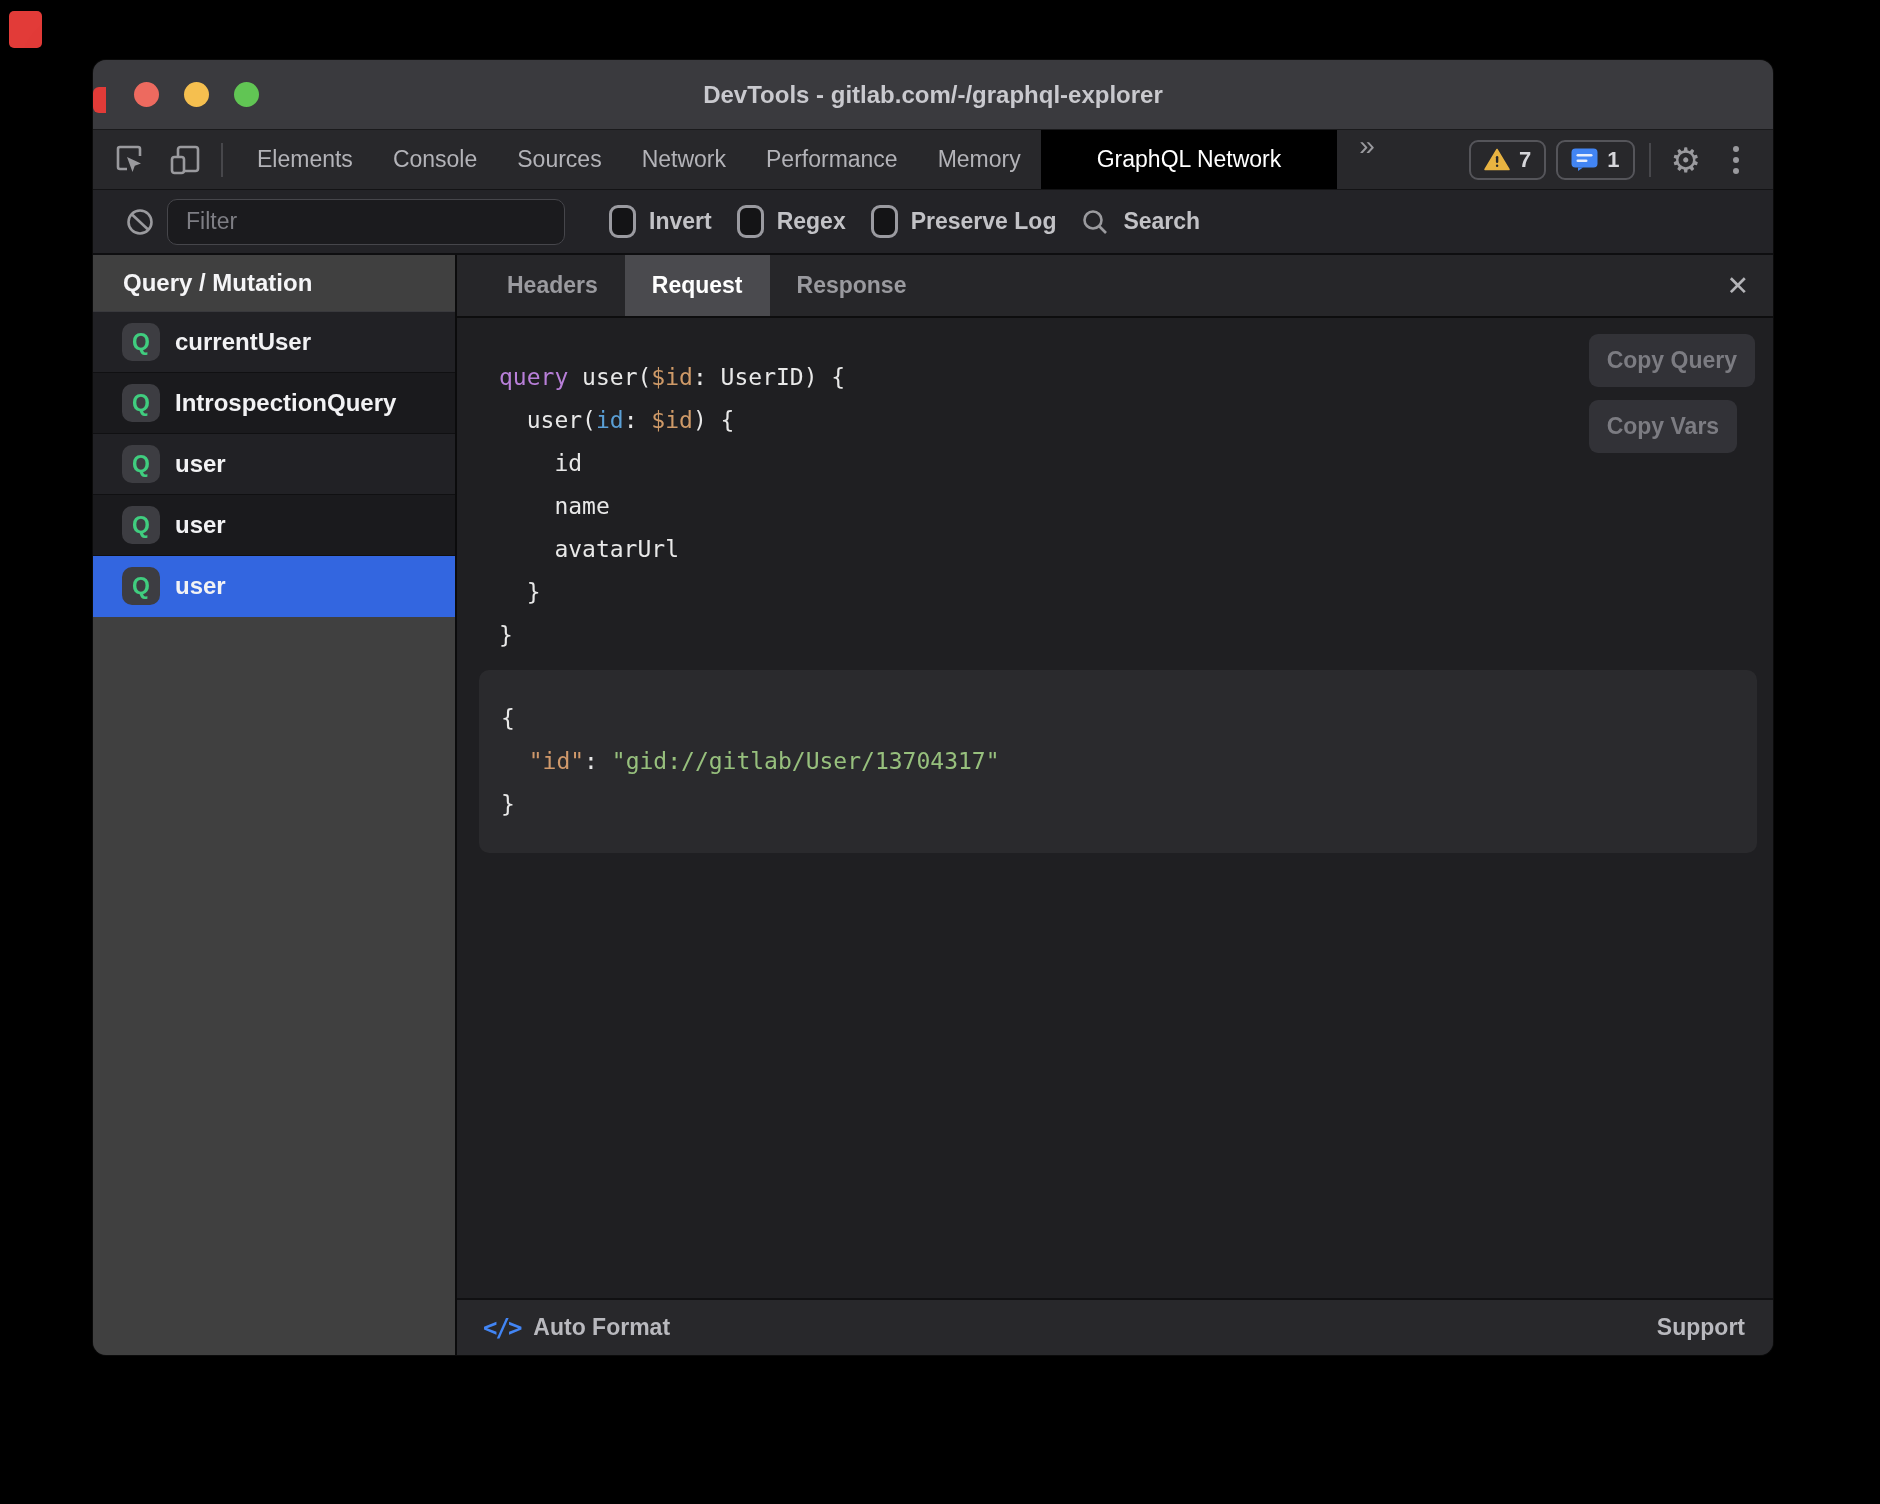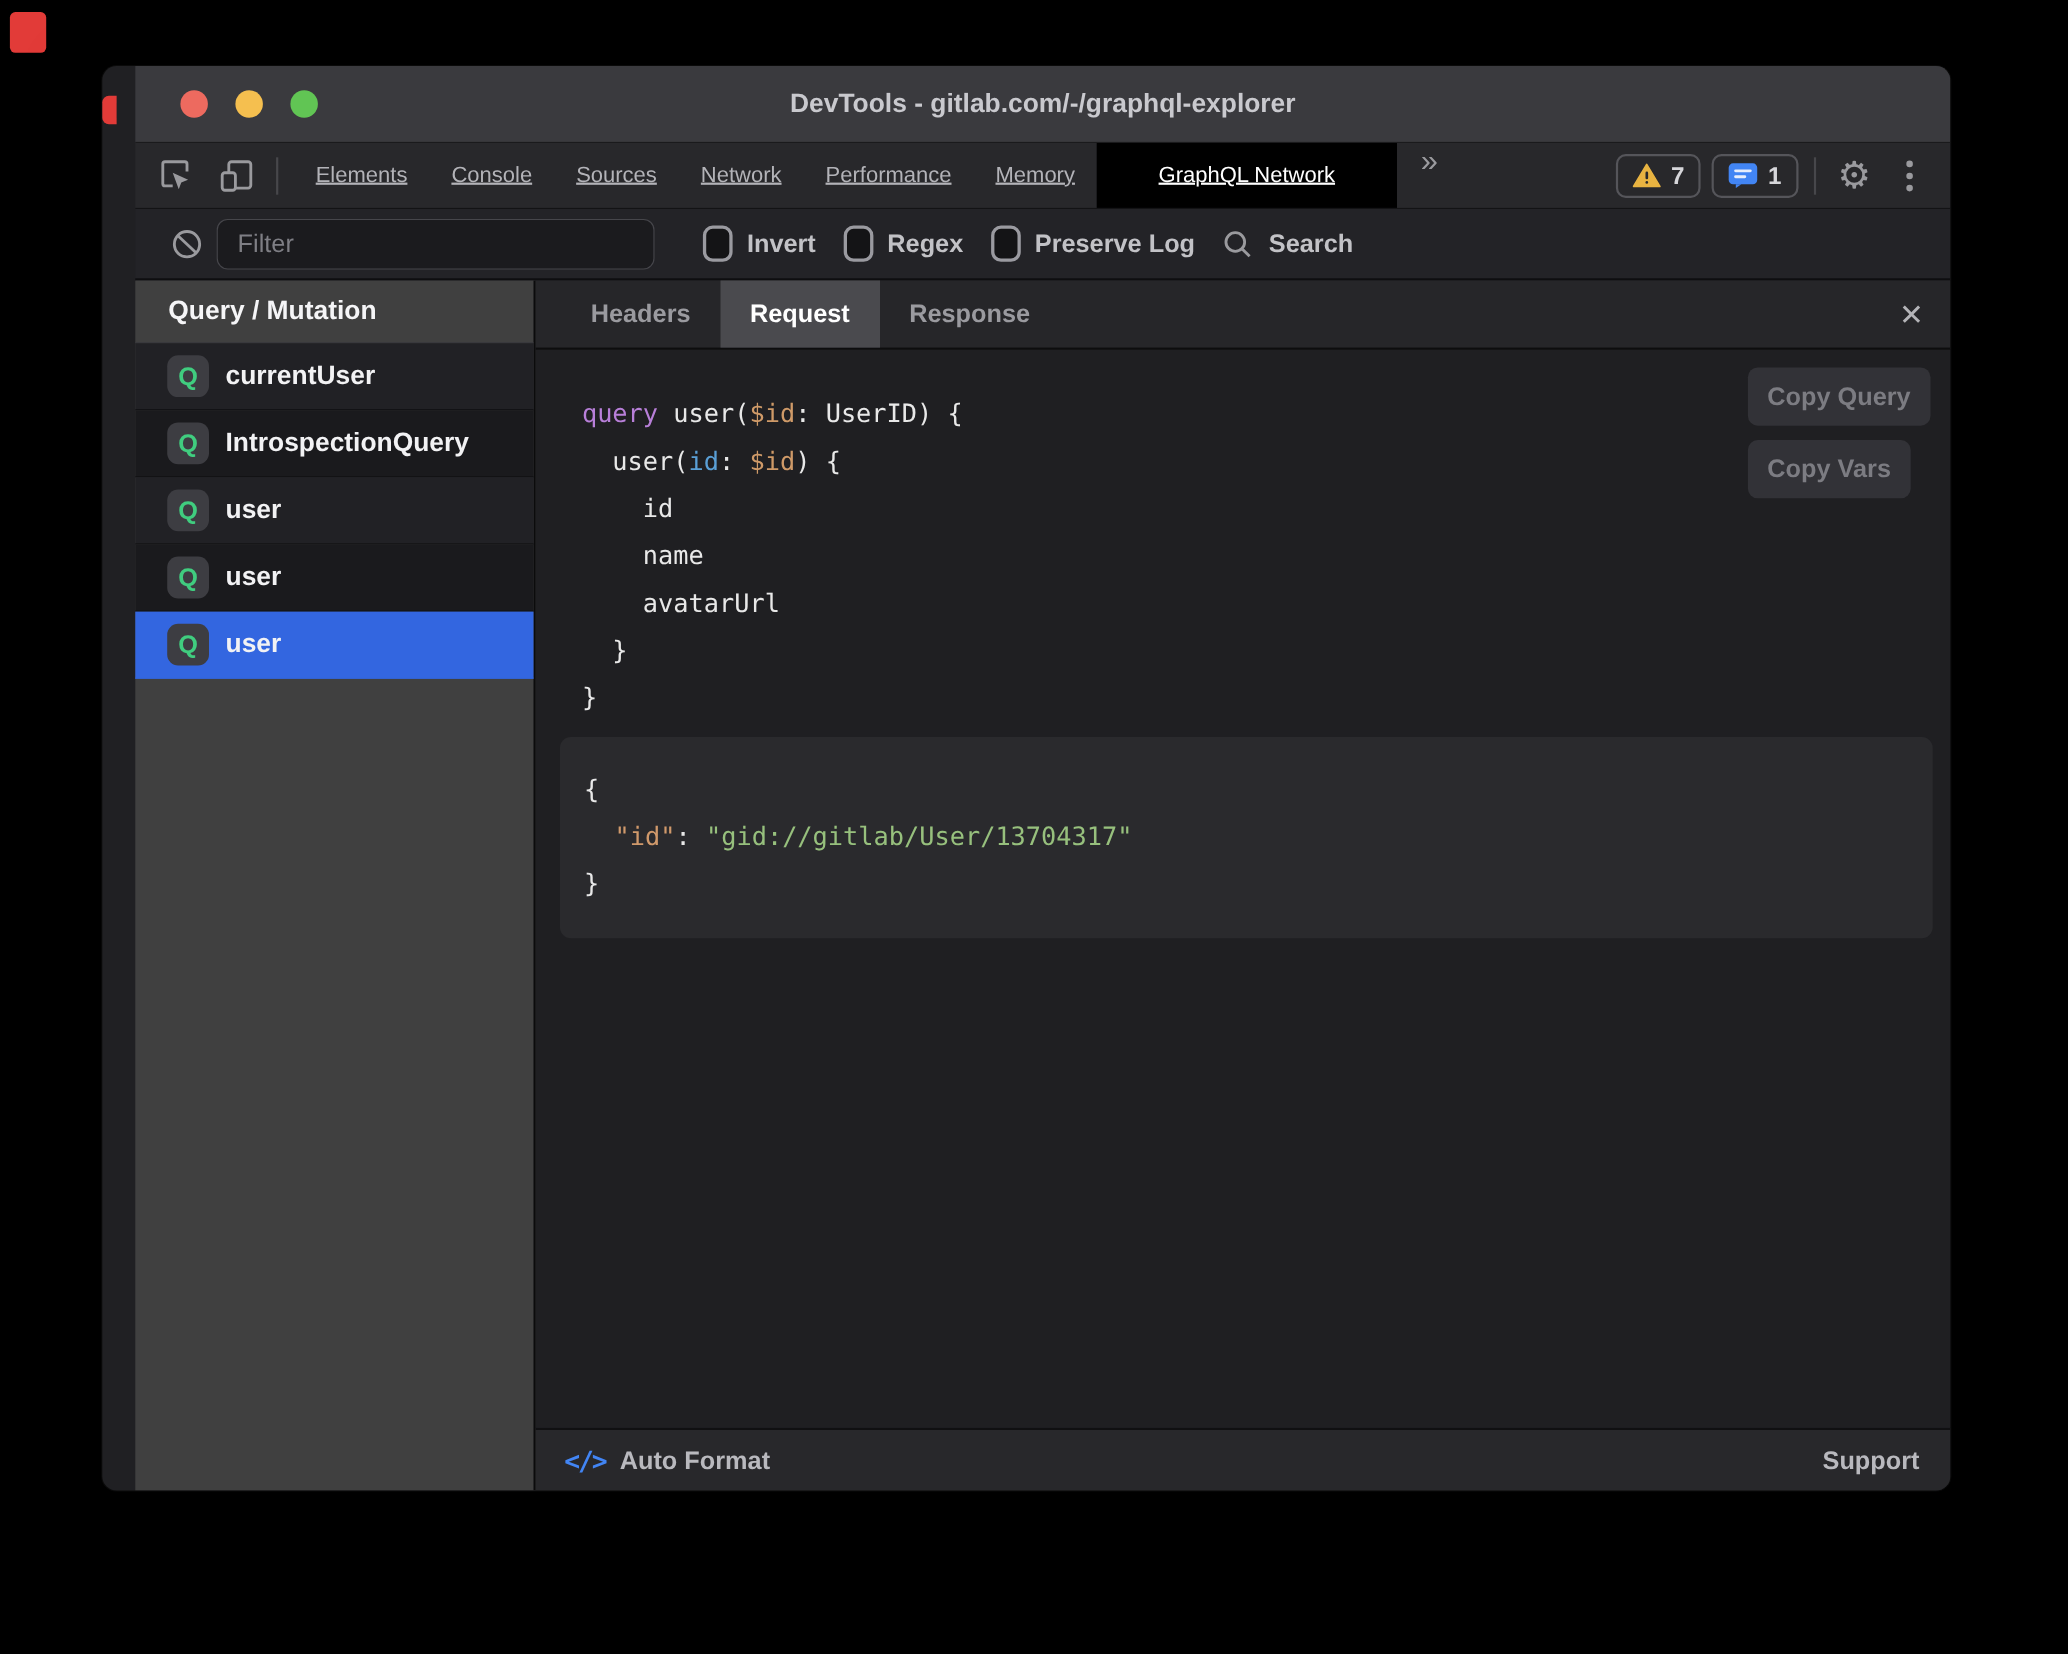--- a/index.html
+++ b/index.html
@@ -3,21 +3,21 @@
 <meta charset="utf-8">
 <style>
   * { margin:0; padding:0; box-sizing:border-box; }
   html,body { width:1880px; height:1504px; background:#000; overflow:hidden;
               font-family:"Liberation Sans", sans-serif; }
 
   
   .window { position:absolute; left:93px; top:60px; width:1680px; height:1295px;
             background:#202023; border-radius:13px; overflow:hidden;
             box-shadow:0 0 0 1px #0a0a0a, 0 24px 70px rgba(0,0,0,.65);
-            display:flex; flex-direction:column;padding-left:30px; }
+            display:flex; flex-direction:column; }
 
   .rec-dot { position:absolute; left:9px; top:11px; width:33px; height:37px;
              background:#e23b38; border-radius:5px; }
   .rec-sliver { position:absolute; left:93px; top:87px; width:13px; height:26px;
              background:#e23b38; border-radius:6px 0 0 6px; z-index:5; }
 
   
   .titlebar { height:70px; background:#3a3a3e; border-bottom:1px solid #1a1a1c;
               display:flex; align-items:center; position:relative; flex:0 0 auto; }
   .traffic { display:flex; gap:25px; margin-left:41px; }
@@ -26,22 +26,22 @@
   .title-text { position:absolute; left:0; right:0; text-align:center;
                 font-size:24px; font-weight:bold; color:#c9c9ce; }
 
   
   .toolbar { height:60px; background:#28282b; border-bottom:1px solid #131315;
              display:flex; align-items:center; flex:0 0 auto; }
   .tb-icon { width:56px; height:44px; display:flex; align-items:center; justify-content:center; }
   .tb-icon:first-child { margin-left:8px; }
   .vsep { width:2px; height:34px; background:#47474b; margin:0 8px; }
   .panel-tabs { display:flex; height:100%; align-items:stretch; margin-left:6px; }
-  .ptab { display:flex; align-items:center; padding:0 20px; font-size:20px;
-          color:#b3b3b8; cursor:default;text-decoration:underline; }
+  .ptab { display:flex; align-items:center; padding:0 20px; font-size:23px;
+          color:#b3b3b8; cursor:default; }
   .ptab.selected { background:#000; color:#fff; padding:0 56px; }
   .chevrons { font-size:28px; color:#9a9a9e; padding:0 22px; }
   .tb-right { margin-left:auto; display:flex; align-items:center; margin-right:18px; }
   .badge-btn { display:flex; align-items:center; gap:9px; border:2px solid #55555a;
                border-radius:9px; height:40px; padding:0 13px; margin-left:10px; }
   .badge-count { font-size:22px; font-weight:bold; color:#d6d6da; }
   .gear { font-size:34px; color:#9a9a9e; padding:0 16px; line-height:1; }
   .kebab { display:flex; flex-direction:column; gap:5px; padding:0 16px; }
   .kebab span { width:6px; height:6px; border-radius:50%; background:#9a9a9e; }
 

